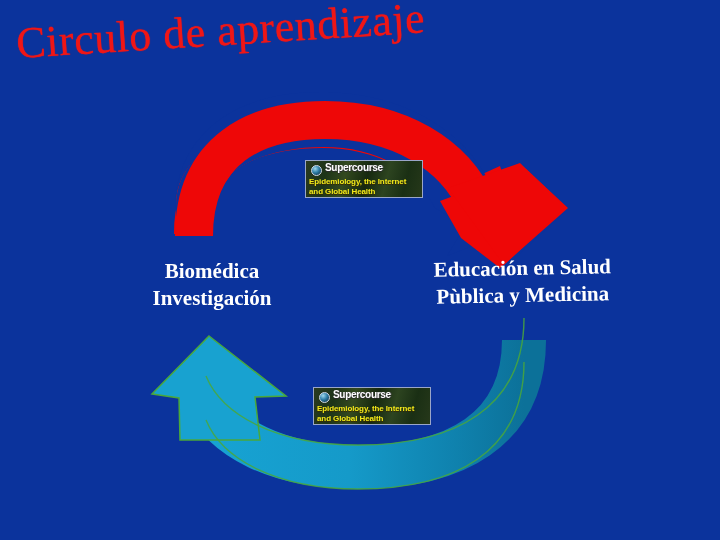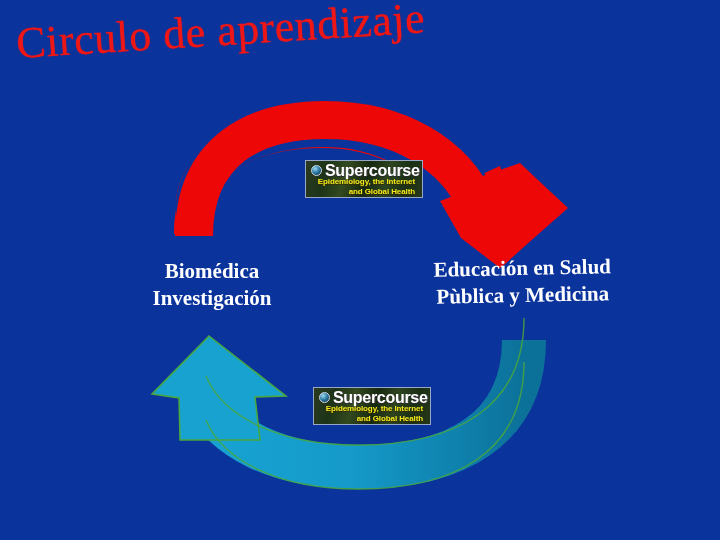--- a/index.html
+++ b/index.html
@@ -77,39 +77,39 @@
     height: 11px;
     border-radius: 50%;
     background: radial-gradient(circle at 35% 30%, #9fd8ee 0%, #2f7fa8 45%, #0b2338 100%);
     border: 1px solid #cfd8e8;
     box-sizing: border-box;
   }
   .logo .brand {
     position: absolute;
     left: 19px;
     top: 1px;
-    font-size: 16px;
+    font-size: 10px;
     font-weight: bold;
     letter-spacing: -0.3px;
     color: #ffffff;
     text-shadow: 0 1px 0 #2a2a2a, 1px 0 0 #4b4b4b;
   }
   .logo .tagline {
     position: absolute;
     left: 3px;
     top: 16px;
     width: 106px;
     font-size: 8px;
     font-weight: bold;
     line-height: 1.22;
     color: #f2ea1b;
     text-shadow: 0 1px 0 #3a2a00;
     letter-spacing: -0.1px;
   }
-  .logo .tagline span { display: block; text-align: right; }
+  .logo .tagline span { display: block; }
 </style>
 </head>
 <body>
 
 <div id="slide" style="background: rgb(11, 51, 156);">
 
   <div id="title" style="color: rgb(239, 22, 22);">Circulo de aprendizaje</div>
 
   <svg id="arrows" viewBox="0 0 720 540" xmlns="http://www.w3.org/2000/svg">
     <defs>

